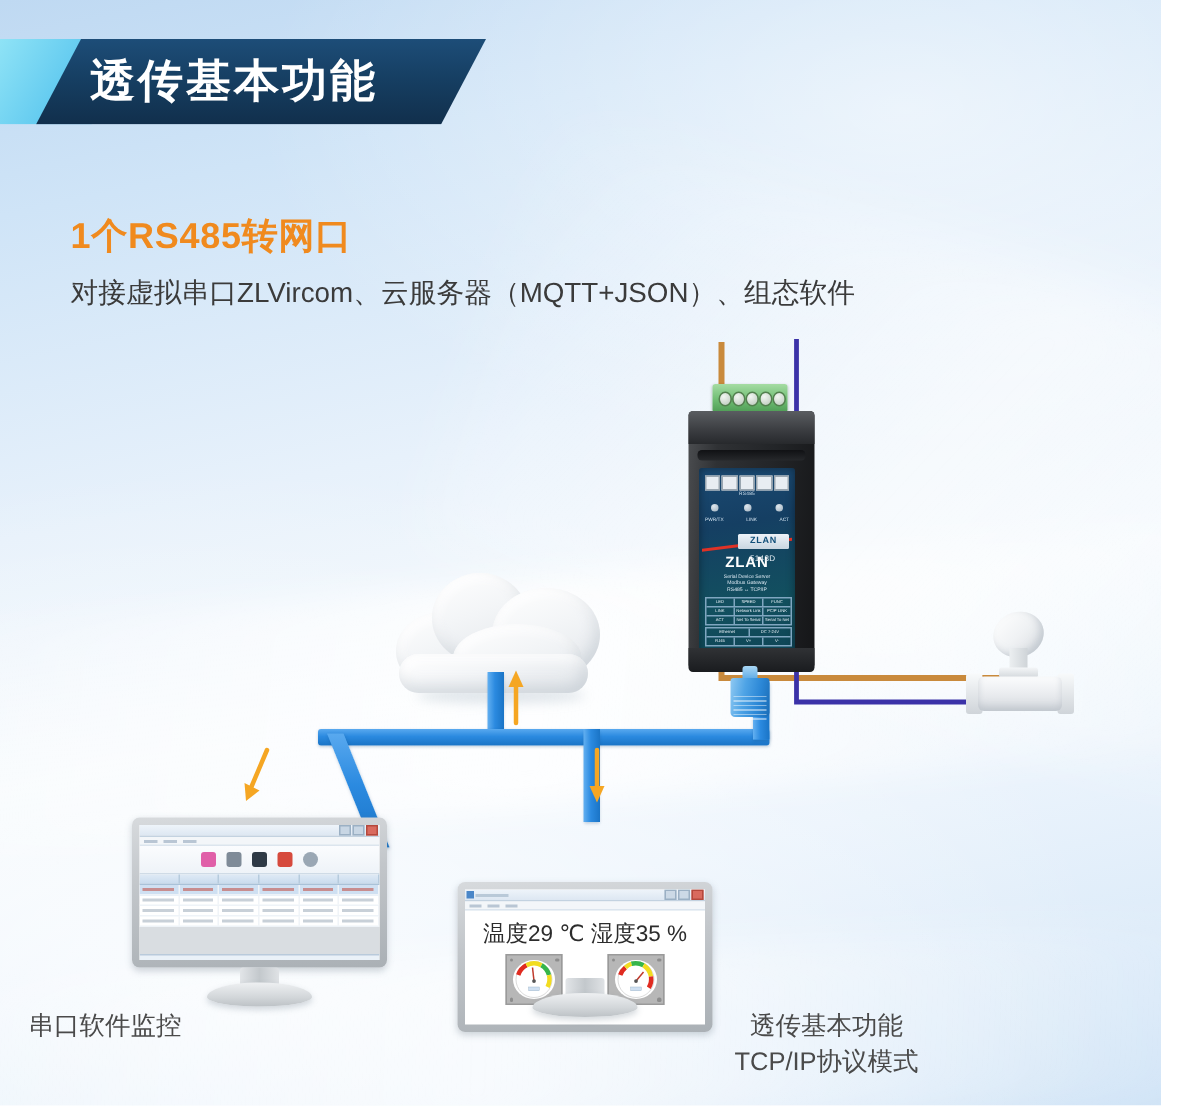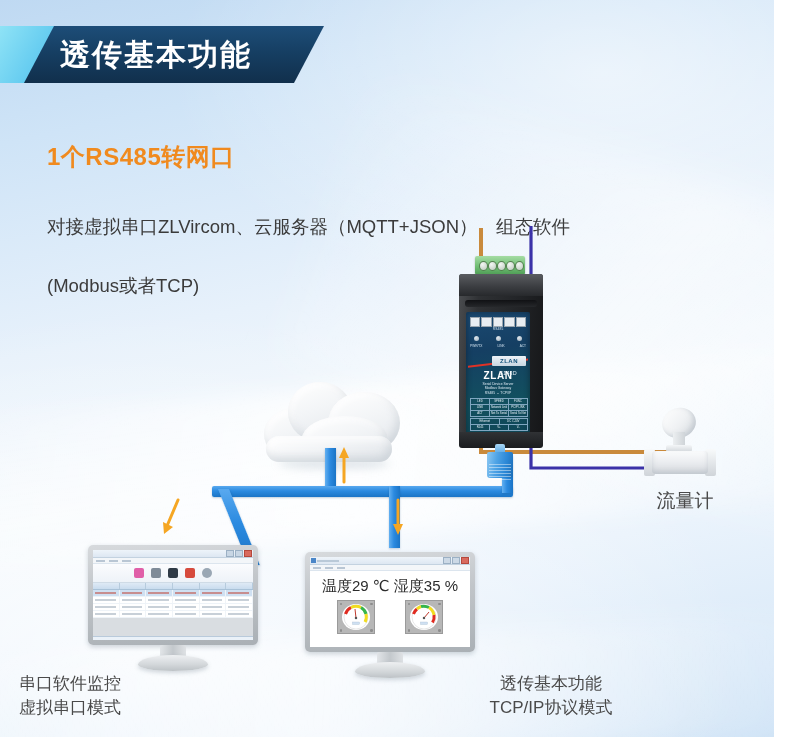--- a/index.html
+++ b/index.html
@@ -34,21 +34,21 @@
     clip-path:polygon(0 0,100% 0,71% 100%,0 100%);}
   .ban-navy{position:absolute;left:24px;top:0;height:57px;width:300px;
     background:linear-gradient(180deg,#1d4d78 0%,#163f63 45%,#112f4c 100%);
     clip-path:polygon(10% 0,100% 0,90% 100%,0 100%);}
   .ban-text{position:absolute;left:60px;top:0;height:57px;line-height:57px;
     color:#fff;font-size:30px;font-weight:bold;letter-spacing:2px;white-space:nowrap;}
 
   
   #h-orange{position:absolute;left:47px;top:141px;font-size:24px;font-weight:bold;color:#f08a1e;letter-spacing:.5px;white-space:nowrap;}
   #sub-wrap{position:absolute;left:47px;top:181px;width:520px;color:#3b3b3b;font-size:18.5px;line-height:27px;}
-  #sub-wrap div{white-space:nowrap;margin-top:32px;}
+  #sub-wrap div{white-space:nowrap;}
 
   
   #cloud-label{position:absolute;left:146px;top:338px;width:290px;text-align:center;
     color:#5a5a5a;font-size:17px;line-height:25px;}
   #cloud-label .l2{font-size:16.5px;}
 
   
   #cloud{position:absolute;left:258px;top:378px;width:148px;height:88px;}
   #cloud .sh{position:absolute;border-radius:50%;
     background:linear-gradient(160deg,#ffffff 0%,#f3f5f7 45%,#e2e6ea 100%);
@@ -219,21 +219,20 @@
 
   <div id="banner">
     <div class="ban-cyan"></div>
     <div class="ban-navy"></div>
     <div class="ban-text">透传基本功能</div>
   </div>
 
   <div id="h-orange">1个RS485转网口</div>
   <div id="sub-wrap">
     <div>对接虚拟串口ZLVircom、云服务器（MQTT+JSON）、组态软件</div>
-    <div>(Modbus或者TCP)</div>
   </div>
 
 
   <div id="cloud">
     <div class="shadow"></div>
     <div class="sh c1"></div>
     <div class="sh c2"></div>
     <div class="sh c3"></div>
     <div class="sh c4"></div>
     <div class="sh base"></div>
@@ -346,21 +345,20 @@
   </div>
 
   <div id="flowmeter">
     <div class="head"></div>
     <div class="fm-neck"></div>
     <div class="fm-flange"></div>
     <div class="fm-endL"></div>
     <div class="fm-endR"></div>
     <div class="fm-body"></div>
   </div>
-  <div id="fm-label">流量计</div>
 
   <div class="monitor" style="left:88px;top:545px;width:170px;height:110px;">
     <div class="mon-bezel" style="width:170px;height:100px;">
       <div class="mon-screen">
         <div class="zv-title">
           <i></i>
           <i></i>
           <i class="x"></i>
         </div>
         <div class="zv-menu">
@@ -426,21 +424,21 @@
           
           
         </div>
       </div>
     </div>
     <div class="mon-neck" style="left:72px;top:100px;width:26px;height:14px;"></div>
     <div class="mon-base" style="left:50px;top:110px;width:70px;height:16px;"></div>
   </div>
 
   <div class="monitor" style="left:305px;top:552px;width:170px;height:110px;">
-    <div class="mon-bezel" style="width:170px;height:100px;">
+    <div class="mon-bezel" style="width:170px;height:100px;margin-top:36px;">
       <div class="mon-screen">
         <div class="gz-title">
           <span class="tl">
             <span class="sq"></span>
             <span class="bar"></span>
           </span>
           <span style="display:flex;gap:1px;">
             <i></i>
             <i></i>
             <i class="x"></i>
@@ -492,20 +490,19 @@
           </div>
         </div>
       </div>
     </div>
     <div class="mon-neck" style="left:72px;top:100px;width:26px;height:14px;"></div>
     <div class="mon-base" style="left:50px;top:110px;width:70px;height:16px;"></div>
   </div>
 
   <div class="cap" id="cap-left">
     <div>串口软件监控</div>
-    <div>虚拟串口模式</div>
   </div>
   <div class="cap" id="cap-right">
     <div>透传基本功能</div>
     <div>TCP/IP协议模式</div>
   </div>
 
 </div>
 
 </body></html>

